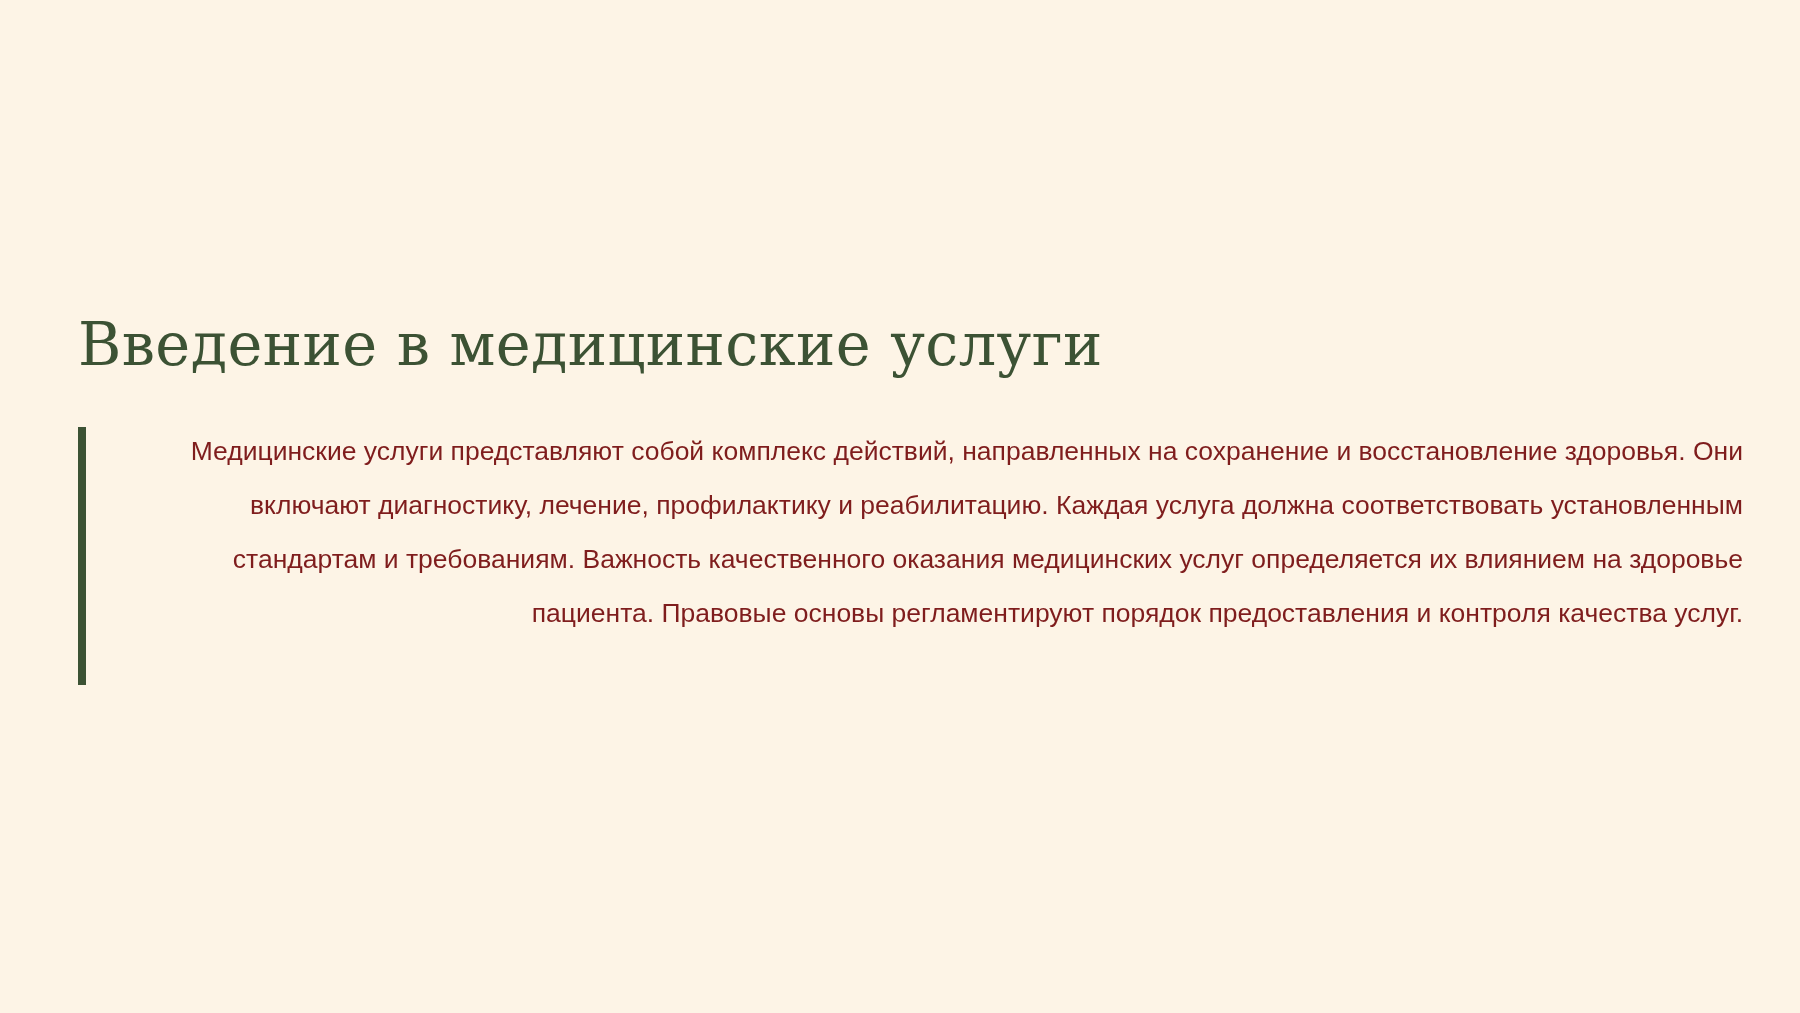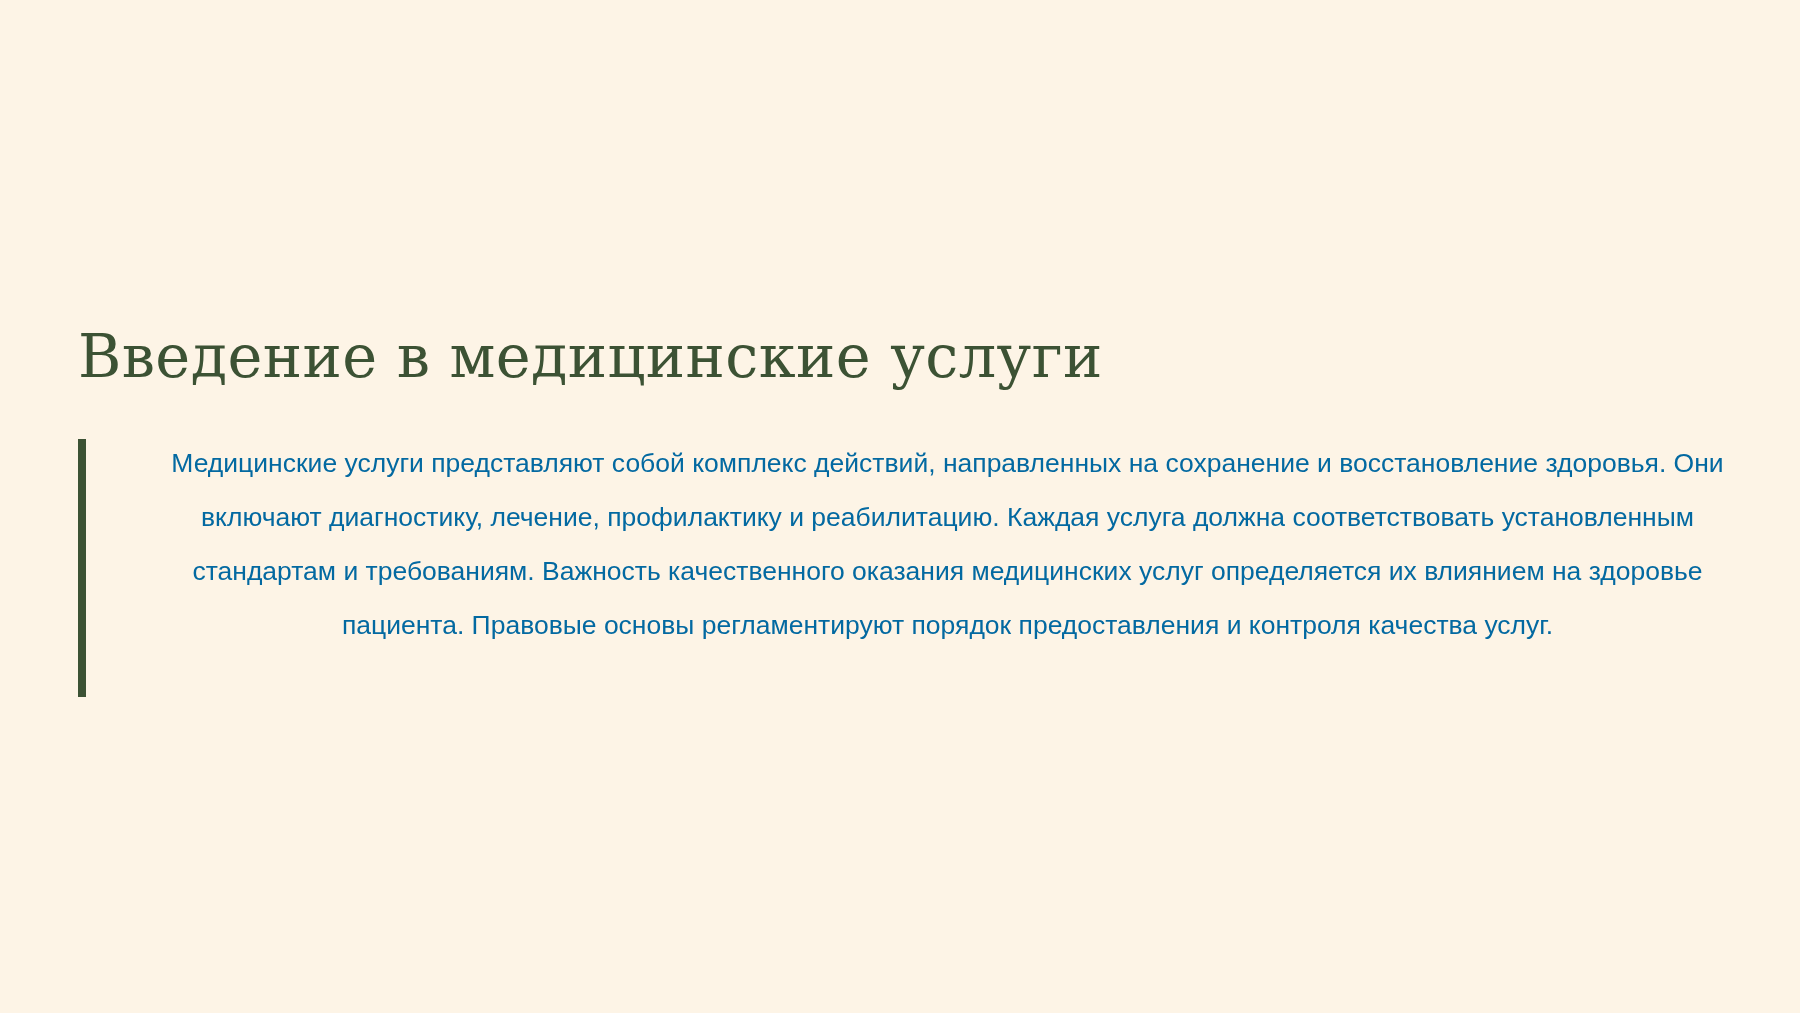--- a/index.html
+++ b/index.html
@@ -20,21 +20,21 @@
     position: relative;
     box-sizing: border-box;
     width: 1800px;
     height: 1013px;
     background: #fdf4e6;
   }
 
   .content-wrap {
     position: absolute;
     left: 78px;
-    top: 324px;
+    top: 312px;
     width: 1650px;
   }
 
   .page-title {
     margin: 0;
     padding: 0;
     font-family: "DejaVu Serif", "Liberation Serif", serif;
     font-weight: 400;
     font-size: 59px;
     line-height: 1.12;
@@ -52,29 +52,29 @@
   .accent-bar {
     position: absolute;
     left: 0;
     top: 3px;
     width: 8px;
     height: 258px;
     background: #3c5234;
   }
 
   .body-text {
-    margin: 12px;
+    margin: 0;
     padding: 0;
     width: 1615px;
     font-family: "Liberation Sans", sans-serif;
     font-weight: 400;
     font-size: 26.5px;
     line-height: 54px;
-    color: #0369a1;
-    text-align: center;
+    color: #7f1d1d;
+    text-align: right;
     -webkit-font-smoothing: antialiased;
   }
 </style>
 </head>
 <body>
 
 <div class="slide">
 
   <div class="content-wrap">
 

